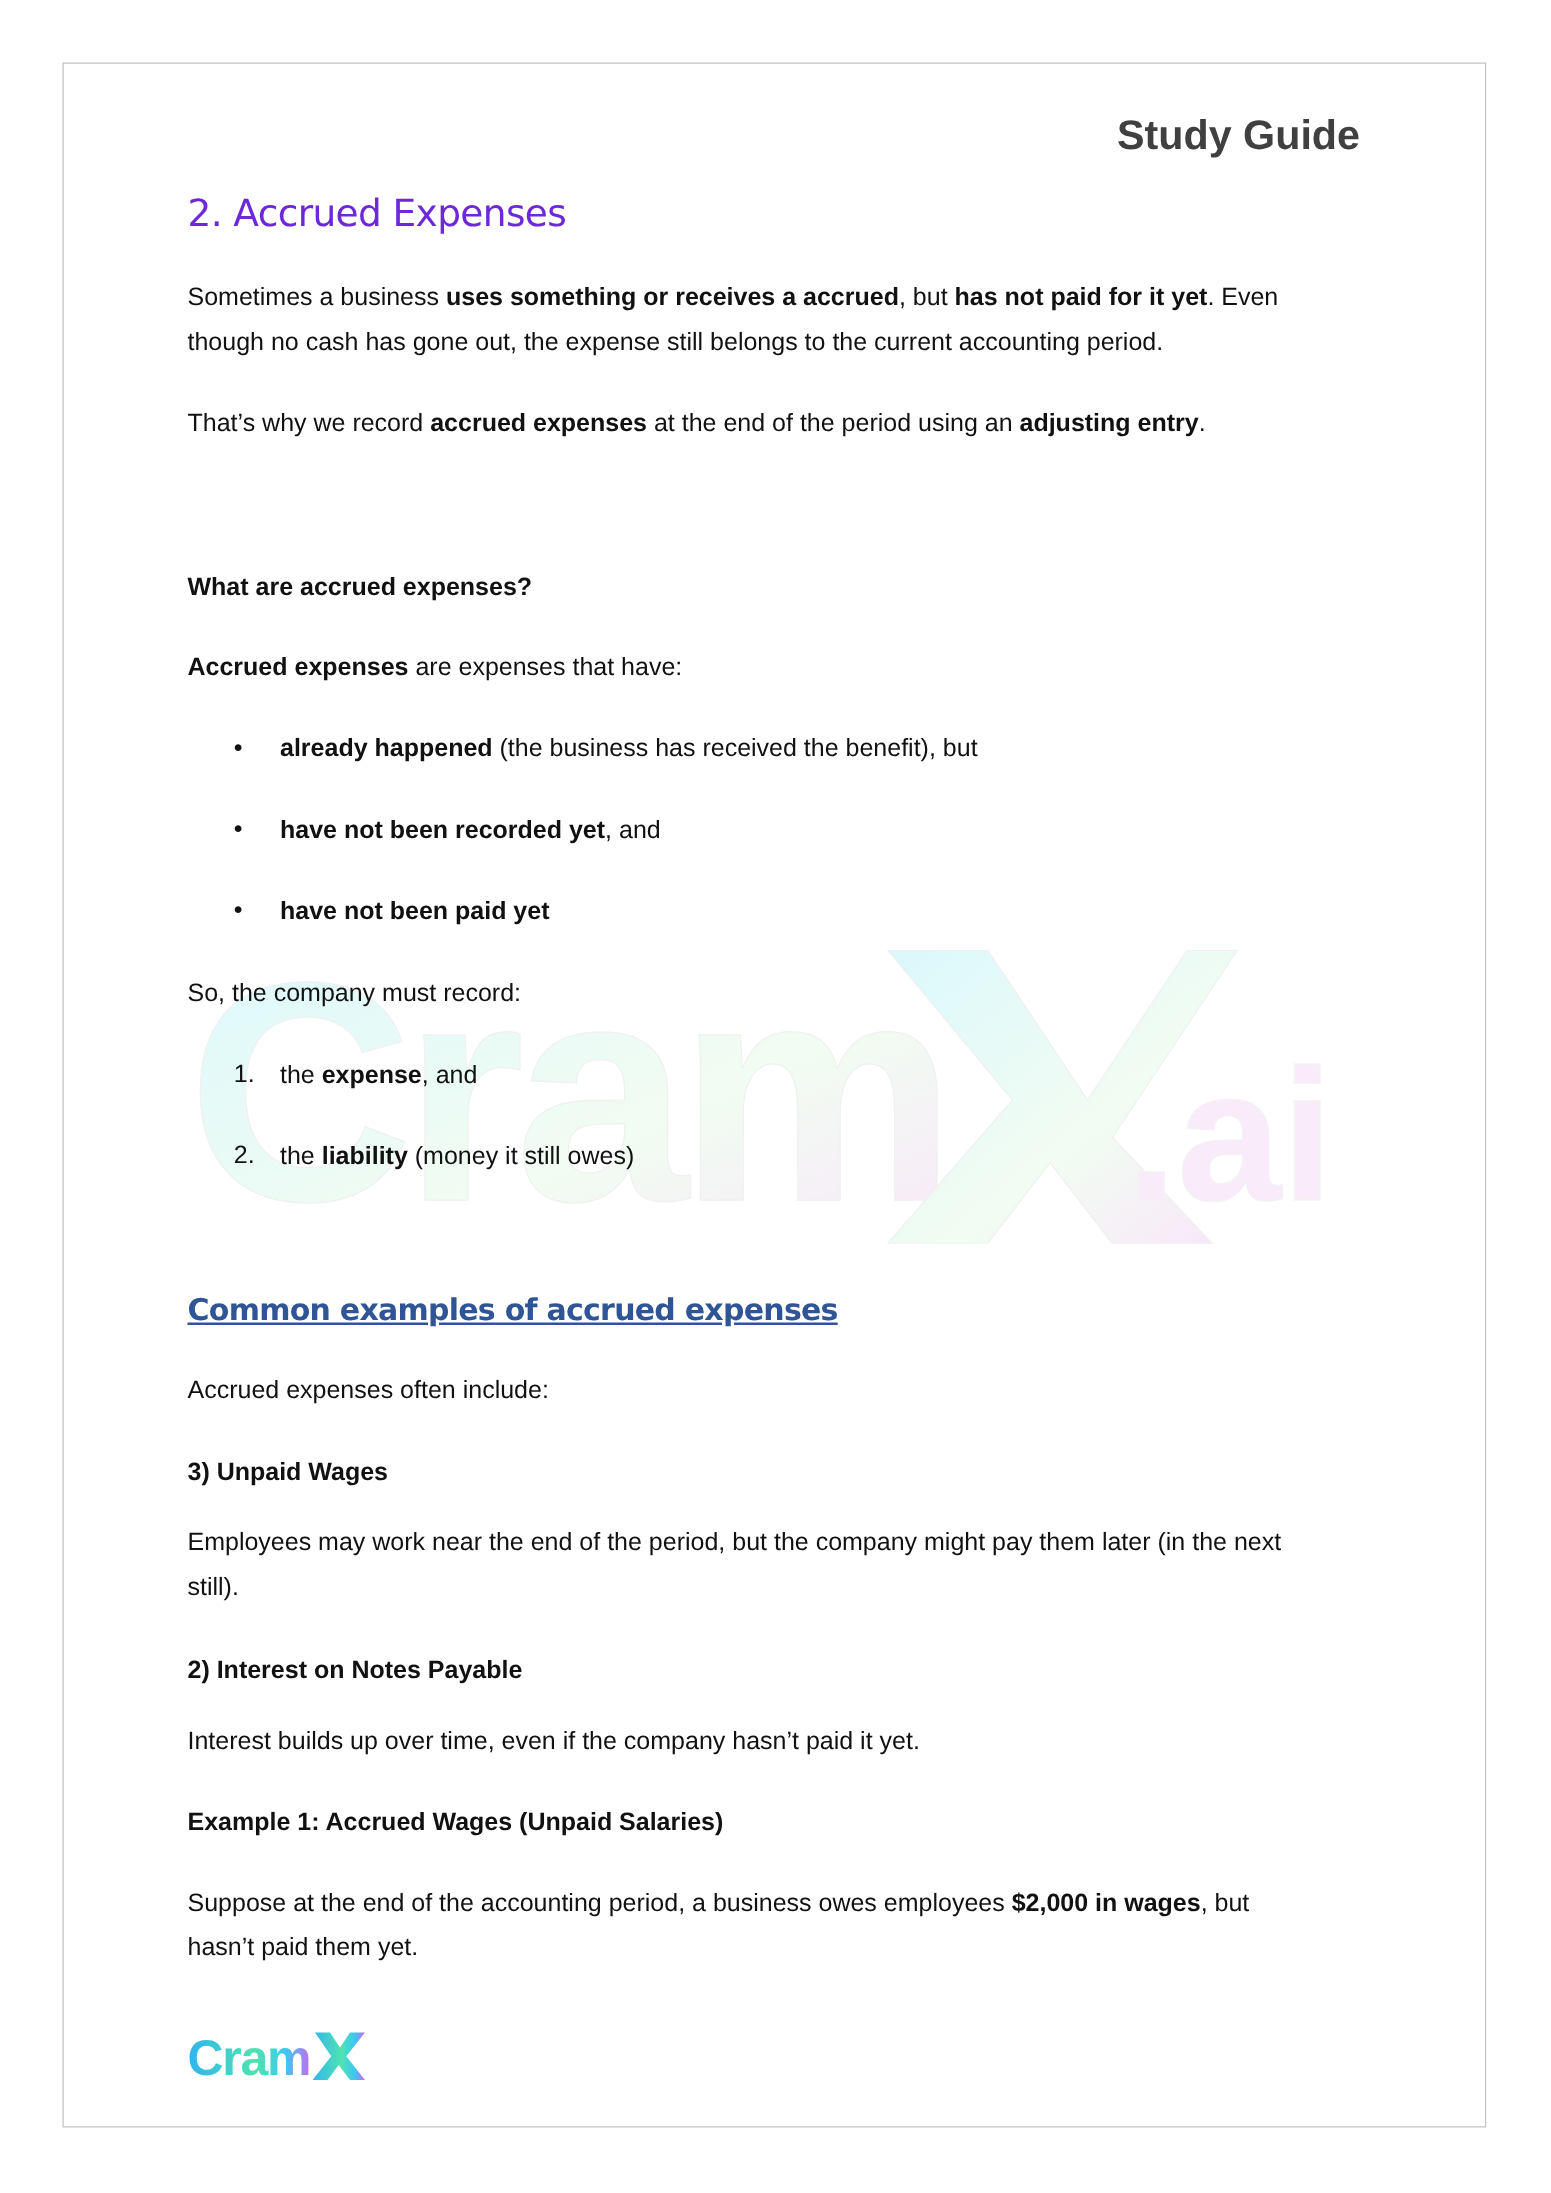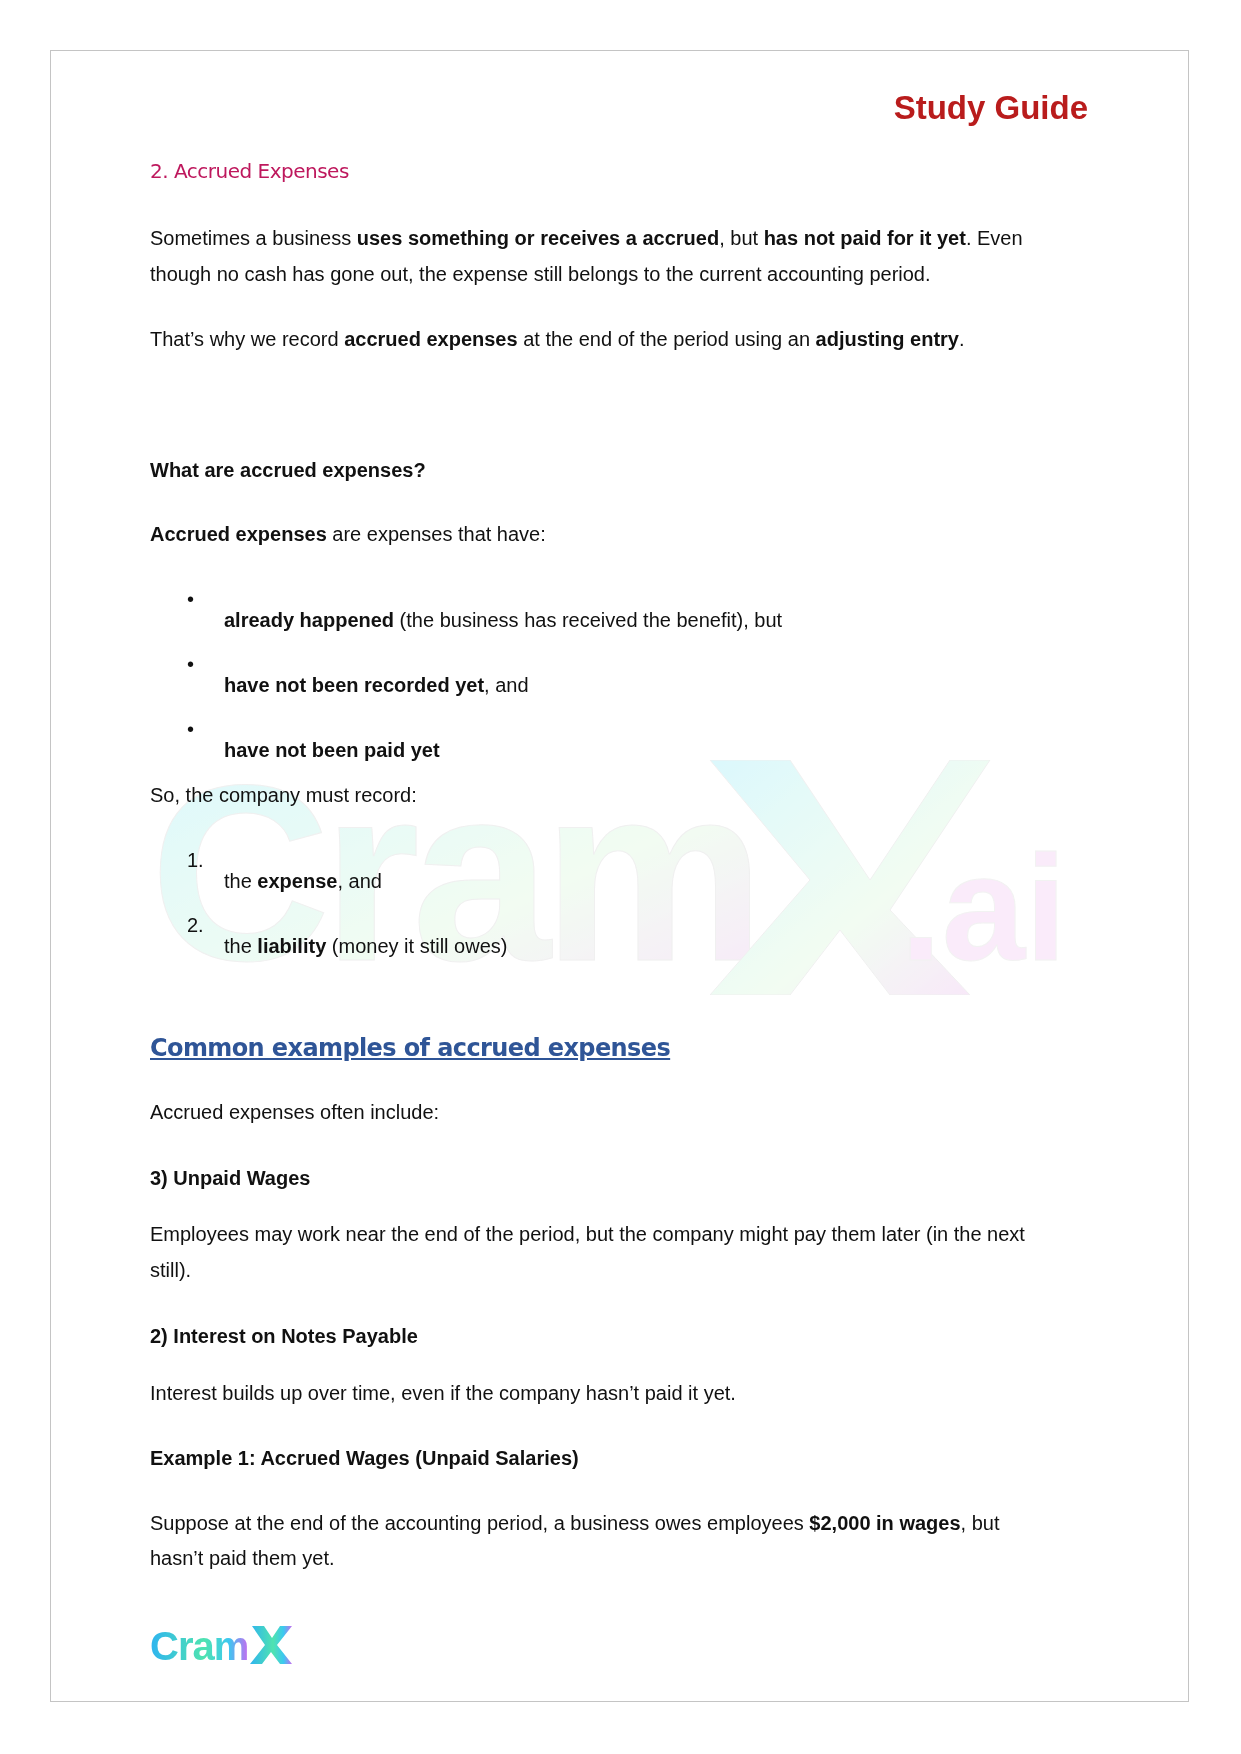--- a/index.html
+++ b/index.html
@@ -1,25 +1,25 @@
 <!DOCTYPE html>
 <html><head>
 <meta charset="utf-8">
 <style>
   html,body{margin:0;padding:0;background:#fff;}
   body{width:1241px;height:1754px;position:relative;overflow:hidden;font-family:"Liberation Sans",sans-serif;color:#111;}
   .frame{position:absolute;left:50px;top:50px;width:1139px;height:1652px;border:1.5px solid #c4c4c4;box-sizing:border-box;}
   .t{position:absolute;left:150px;font-size:20px;line-height:24px;white-space:nowrap;transform:translateY(-50%);}
   .b{font-weight:bold;}
-  .hdr{position:absolute;right:153px;top:108px;transform:translateY(-50%);font-size:33px;font-weight:bold;color:#b91c1c;}
-  .h1{position:absolute;left:150px;top:171px;transform:translateY(-50%);font-family:"DejaVu Sans",sans-serif;font-size:20px;color:#be185d;letter-spacing:-0.5px;}
+  .hdr{position:absolute;right:153px;top:108px;transform:translateY(-50%);font-size:33px;font-weight:bold;color:#404040;}
+  .h1{position:absolute;left:150px;top:171px;transform:translateY(-50%);font-family:"DejaVu Sans",sans-serif;font-size:30px;color:#6d28d9;letter-spacing:-0.5px;}
   .h2{position:absolute;left:150px;top:1048px;transform:translateY(-50%);font-family:"DejaVu Sans",sans-serif;font-size:24px;font-weight:bold;color:#2f5597;letter-spacing:-0.6px;text-decoration:underline;}
   .bullet{position:absolute;left:187px;font-size:20px;transform:translateY(-50%);}
   .num{position:absolute;left:187px;font-size:20px;transform:translateY(-50%);}
-  .li{left:224px;margin-top:21px;}
+  .li{left:224px;}
   .wm{position:absolute;left:150px;top:760px;width:940px;height:235px;pointer-events:none;opacity:0.55;}
   .logo{position:absolute;left:150px;top:1620px;}
 </style>
 </head>
 <body>
 
 <div class="frame"></div>
 
 <svg class="wm" viewBox="0 0 940 235">
   <defs>

